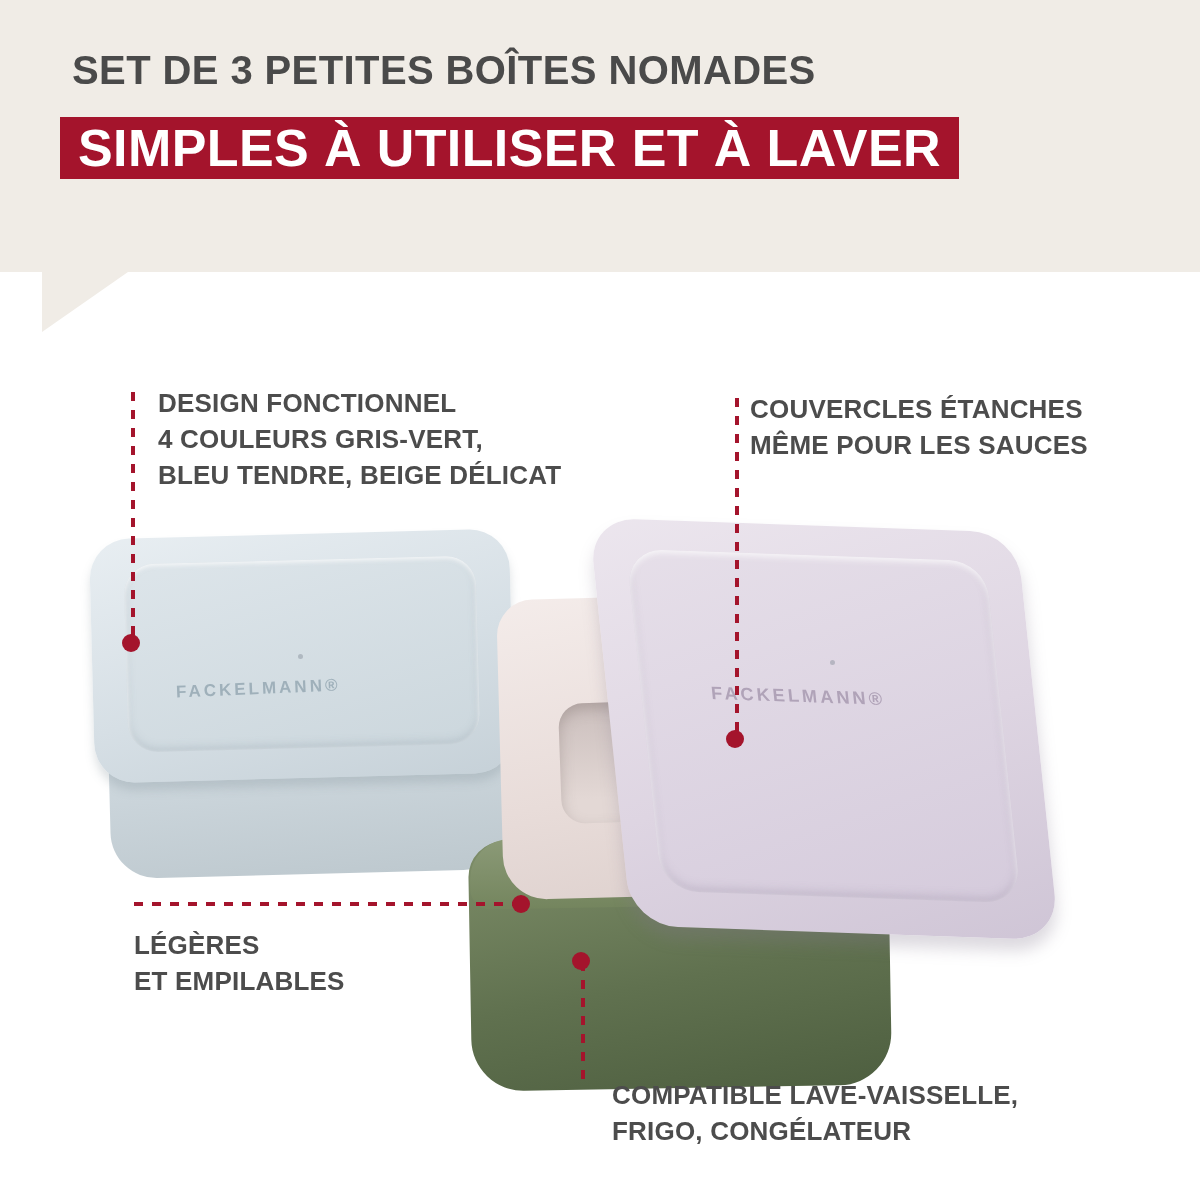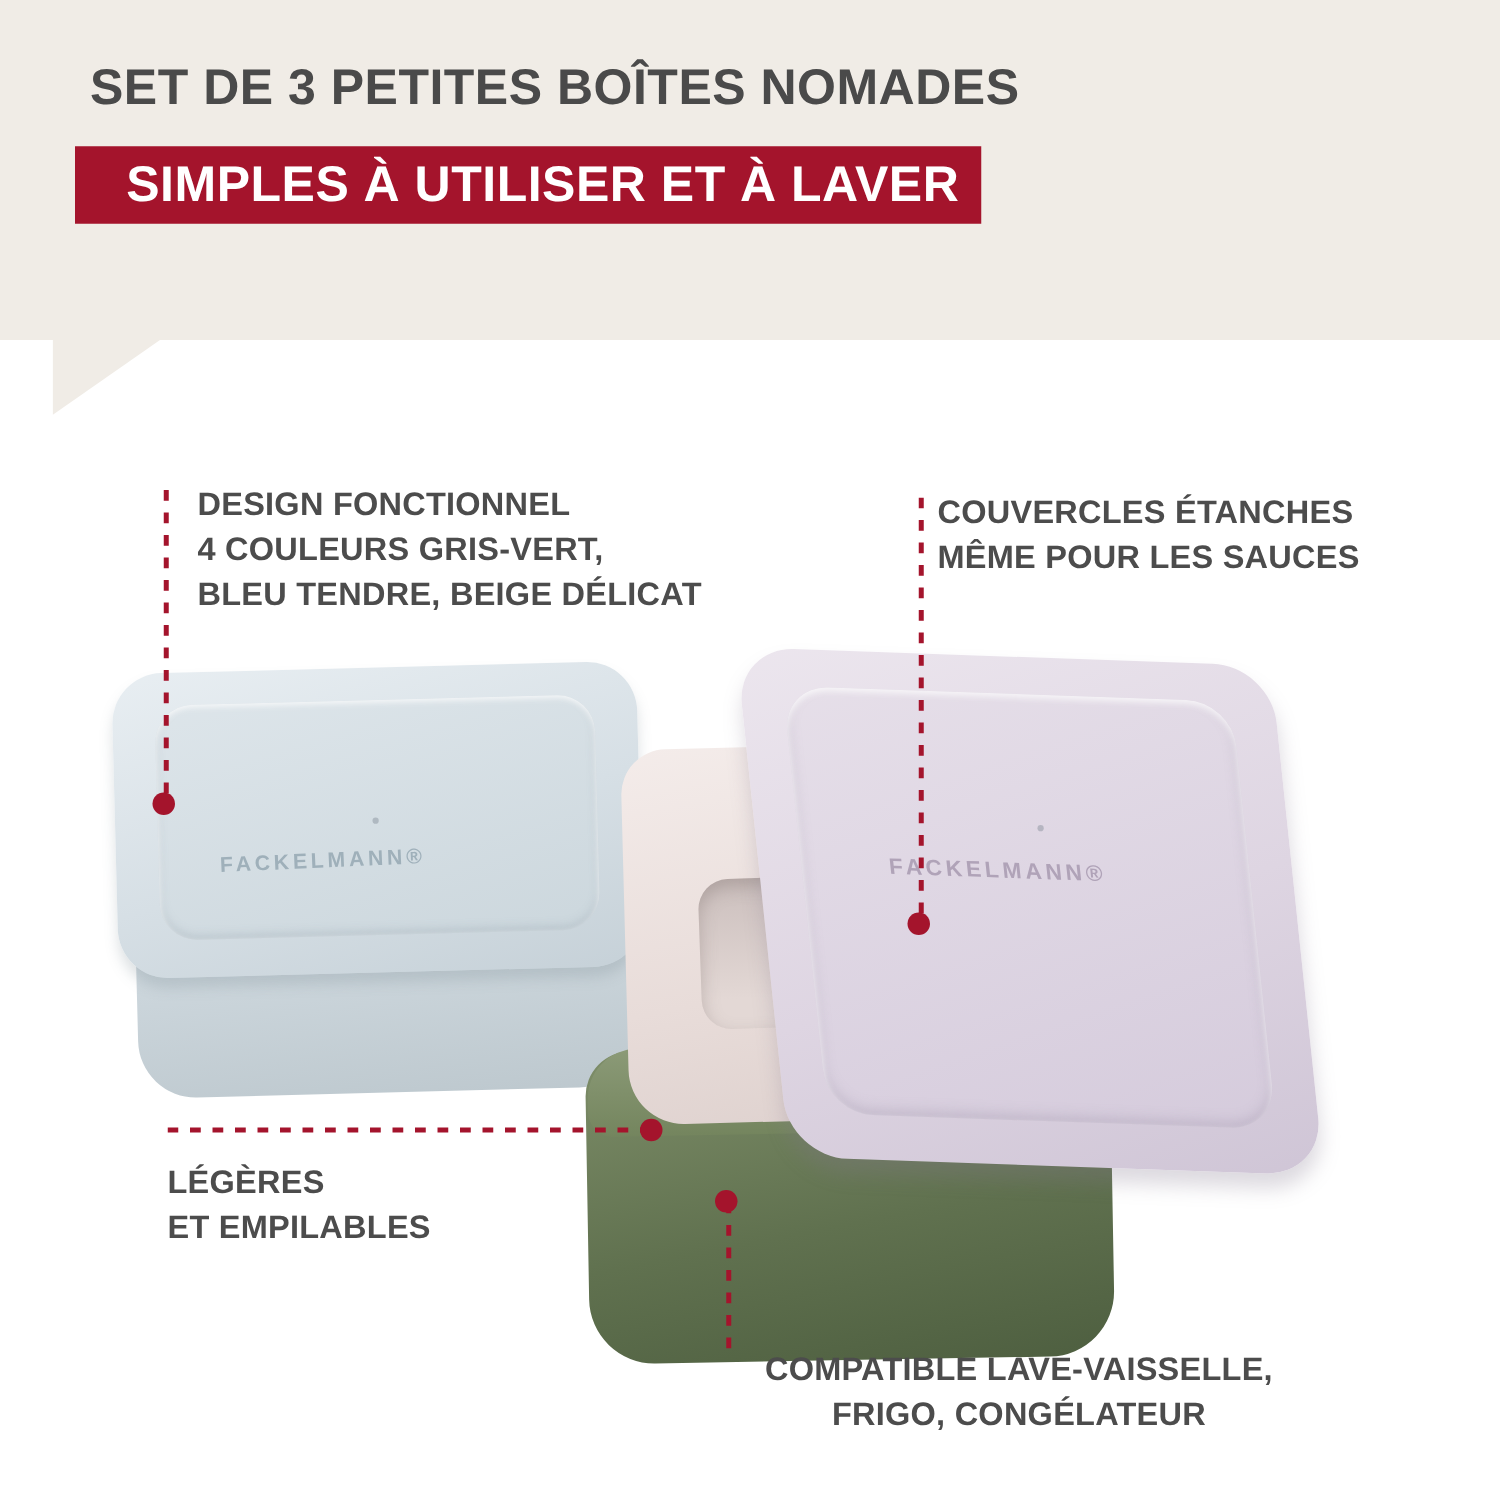--- a/index.html
+++ b/index.html
@@ -55,42 +55,41 @@
     position: absolute;
     left: 60px;
     top: 117px;
     height: 62px;
     background: #a4142c;
     display: flex;
     align-items: center;
     padding: 0 18px;
   }
   .title-line2 {
-    font-size: 40px;
+    font-size: 52px;
     font-weight: bold;
     letter-spacing: 0.4px;
     color: #ffffff;
     white-space: nowrap;
-    margin-left: 23px;
   }
 
   
   .callout {
     position: absolute;
     color: #4c4c4c;
     font-size: 26px;
     font-weight: bold;
     line-height: 1.38;
     letter-spacing: 0.2px;
     white-space: pre-line;
   }
   .callout-1 { left: 158px; top: 386px; }
   .callout-2 { left: 750px; top: 392px; }
   .callout-3 { left: 134px; top: 928px; }
-  .callout-4 { left: 612px; top: 1078px; text-align: center; }
+  .callout-4 { left: 612px; top: 1078px; }
 
   
   .dot-h, .dot-v {
     position: absolute;
   }
   .dot-h {
     height: 4px;
     background-image: linear-gradient(to right, #a4142c 0 9px, rgba(0,0,0,0) 9px 18px);
     background-size: 18px 4px;
     background-repeat: repeat-x;

